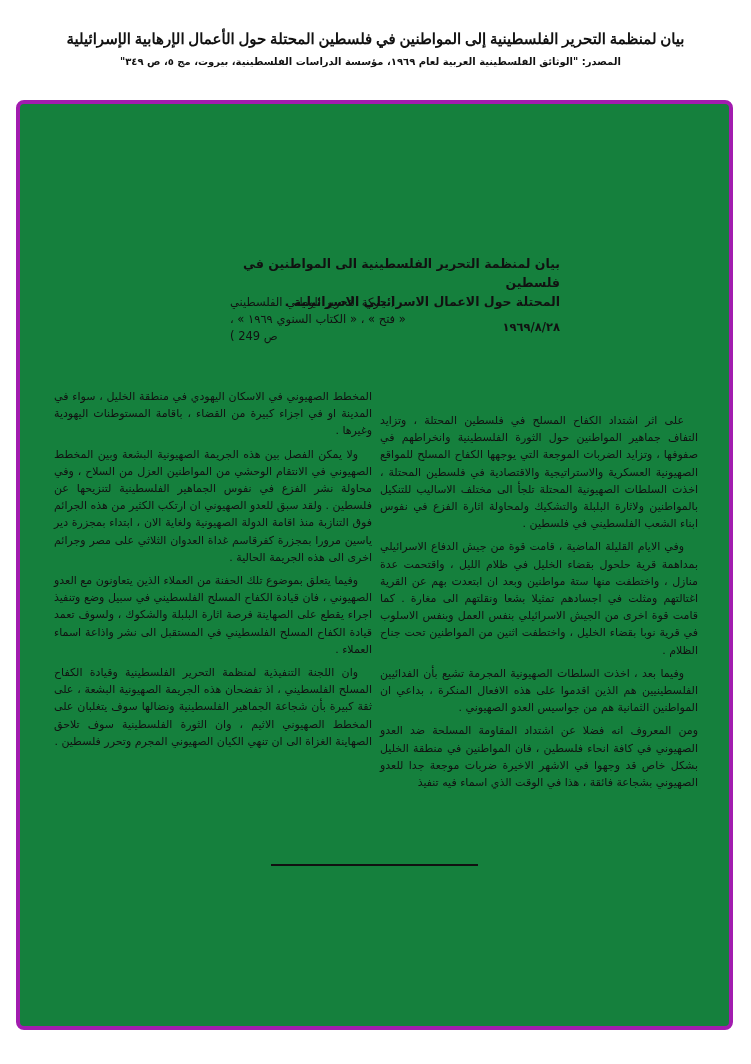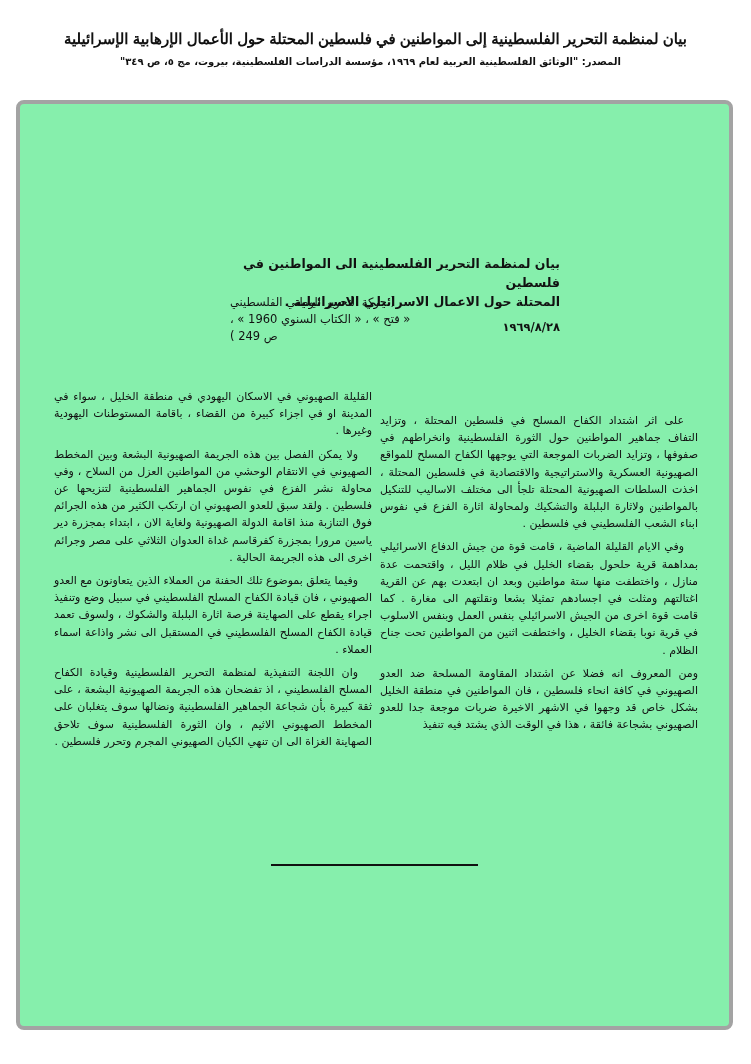--- a/index.html
+++ b/index.html
@@ -3,34 +3,34 @@
 <meta charset="utf-8">
 <style>
   html, body { margin: 0; padding: 0; background: #ffffff; }
   body {
     width: 751px; height: 1064px; position: relative; overflow: hidden;
     font-family: "DejaVu Sans", sans-serif; color: #111;
   }
   .top-title {
     position: absolute; top: 30px; left: 0; width: 751px;
     text-align: center; direction: rtl;
-    font-family: Liberation Sans, sans-serif; font-weight: bold;
+    font-family: Liberation Serif, serif; font-weight: bold;
     font-size: 15px; color: #111; letter-spacing: -0.2px;
   }
   .top-source {
     position: absolute; top: 56px; right: 130px;
     direction: rtl; text-align: right;
     font-family: "DejaVu Sans", sans-serif; font-weight: bold;
     font-size: 10px; color: #111;
   }
   .frame {
     position: absolute; left: 16px; top: 100px;
     width: 709px; height: 922px;
-    border: 4px solid #a3a3a3; border-radius: 8px;
-    background: #86efac;
+    border: 4px solid #a21caf; border-radius: 8px;
+    background: #15803d;
   }
   .scan {
     position: absolute; inset: 0;
     font-family: "DejaVu Serif", serif;
   }
   .doc-heading {
     position: absolute; top: 150px; left: 220px; width: 320px;
     direction: rtl; text-align: right;
     font-family: "DejaVu Sans", sans-serif; font-weight: bold;
     font-size: 12.5px; line-height: 19px; color: #111;
@@ -75,33 +75,34 @@
 
     <div class="doc-heading">
       <div>بيان لمنظمة التحرير الفلسطينية الى المواطنين في فلسطين</div>
       <div>المحتلة حول الاعمال الاسرائيلي الاسرائيلية .</div>
     </div>
 
     <div class="citation">
       <span class="date">١٩٦٩/٨/٢٨</span>
       <div class="ref">
         <div>( حركة التحرير الوطني الفلسطيني</div>
-        <div>« فتح » ، « الكتاب السنوي 1960 » ،</div>
+        <div>« فتح » ، « الكتاب السنوي ١٩٦٩ » ،</div>
         <div>ص 249 )</div>
       </div>
     </div>
 
     <div class="column right">
       <p>على اثر اشتداد الكفاح المسلح في فلسطين المحتلة ، وتزايد التفاف جماهير المواطنين حول الثورة الفلسطينية وانخراطهم في صفوفها ، وتزايد الضربات الموجعة التي يوجهها الكفاح المسلح للمواقع الصهيونية العسكرية والاستراتيجية والاقتصادية في فلسطين المحتلة ، اخذت السلطات الصهيونية المحتلة تلجأ الى مختلف الاساليب للتنكيل بالمواطنين ولاثارة البلبلة والتشكيك ولمحاولة اثارة الفزع في نفوس ابناء الشعب الفلسطيني في فلسطين .</p>
       <p>وفي الايام القليلة الماضية ، قامت قوة من جيش الدفاع الاسرائيلي بمداهمة قرية حلحول بقضاء الخليل في ظلام الليل ، واقتحمت عدة منازل ، واختطفت منها ستة مواطنين وبعد ان ابتعدت بهم عن القرية اغتالتهم ومثلت في اجسادهم تمثيلا بشعا ونقلتهم الى مغارة . كما قامت قوة اخرى من الجيش الاسرائيلي بنفس العمل وبنفس الاسلوب في قرية نوبا بقضاء الخليل ، واختطفت اثنين من المواطنين تحت جناح الظلام .</p>
-      <p class="no-indent">ومن المعروف انه فضلا عن اشتداد المقاومة المسلحة ضد العدو الصهيوني في كافة انحاء فلسطين ، فان المواطنين في منطقة الخليل بشكل خاص قد وجهوا في الاشهر الاخيرة ضربات موجعة جدا للعدو الصهيوني بشجاعة فائقة ، هذا في الوقت الذي يشتد فيه تنفيذ</p>
+      <p>وفيما بعد ، اخذت السلطات الصهيونية المجرمة تشيع بأن الفدائيين الفلسطينيين هم الذين اقدموا على هذه الافعال المنكرة ، بداعي ان المواطنين الثمانية هم من جواسيس العدو الصهيوني .</p>
+      <p class="no-indent">ومن المعروف انه فضلا عن اشتداد المقاومة المسلحة ضد العدو الصهيوني في كافة انحاء فلسطين ، فان المواطنين في منطقة الخليل بشكل خاص قد وجهوا في الاشهر الاخيرة ضربات موجعة جدا للعدو الصهيوني بشجاعة فائقة ، هذا في الوقت الذي اسماء فيه تنفيذ</p>
     </div>
 
     <div class="column left">
-      <p class="no-indent">القليلة الصهيوني في الاسكان اليهودي في منطقة الخليل ، سواء في المدينة او في اجزاء كبيرة من القضاء ، باقامة المستوطنات اليهودية وغيرها .</p>
+      <p class="no-indent">المخطط الصهيوني في الاسكان اليهودي في منطقة الخليل ، سواء في المدينة او في اجزاء كبيرة من القضاء ، باقامة المستوطنات اليهودية وغيرها .</p>
       <p>ولا يمكن الفصل بين هذه الجريمة الصهيونية البشعة وبين المخطط الصهيوني في الانتقام الوحشي من المواطنين العزل من السلاح ، وفي محاولة نشر الفزع في نفوس الجماهير الفلسطينية لتنزيحها عن فلسطين . ولقد سبق للعدو الصهيوني ان ارتكب الكثير من هذه الجرائم فوق التنازبة منذ اقامة الدولة الصهيونية ولغاية الان ، ابتداء بمجزرة دير ياسين مرورا بمجزرة كفرقاسم غداة العدوان الثلاثي على مصر وجرائم اخرى الى هذه الجريمة الحالية .</p>
       <p>وفيما يتعلق بموضوع تلك الحفنة من العملاء الذين يتعاونون مع العدو الصهيوني ، فان قيادة الكفاح المسلح الفلسطيني في سبيل وضع وتنفيذ اجراء يقطع على الصهاينة فرصة اثارة البلبلة والشكوك ، ولسوف تعمد قيادة الكفاح المسلح الفلسطيني في المستقبل الى نشر واذاعة اسماء العملاء .</p>
       <p>وان اللجنة التنفيذية لمنظمة التحرير الفلسطينية وقيادة الكفاح المسلح الفلسطيني ، اذ تفضحان هذه الجريمة الصهيونية البشعة ، على ثقة كبيرة بأن شجاعة الجماهير الفلسطينية ونضالها سوف يتغلبان على المخطط الصهيوني الاثيم ، وان الثورة الفلسطينية سوف تلاحق الصهاينة الغزاة الى ان تنهي الكيان الصهيوني المجرم وتحرر فلسطين .</p>
     </div>
 
     <div class="rule"></div>
   </div>
 </div>
 
 </body></html>

